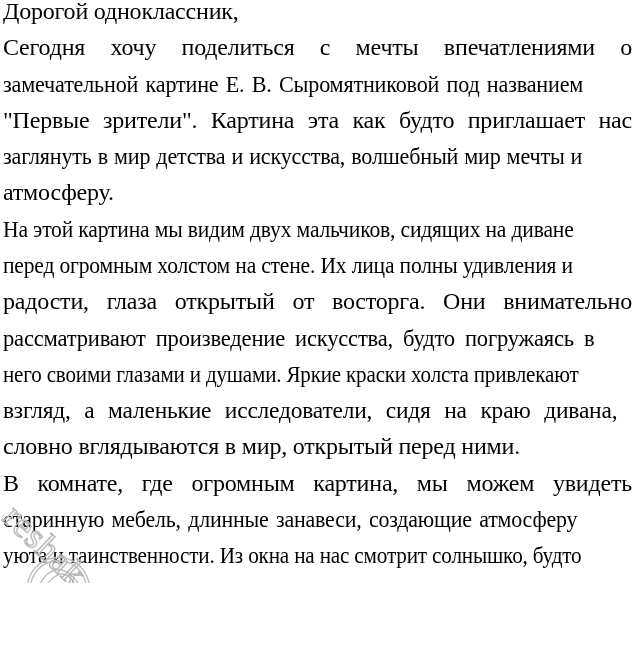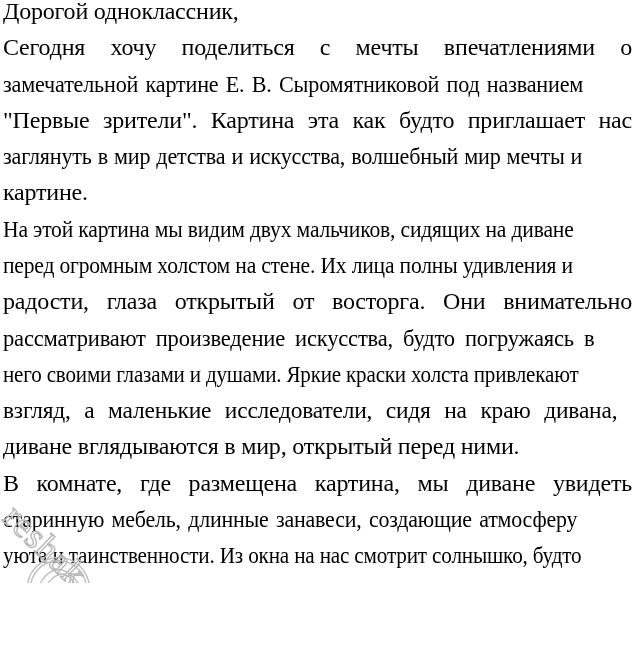--- a/index.html
+++ b/index.html
@@ -80,33 +80,33 @@
 <div class="page">
   <div class="doc-text">
       <div class="paragraph">
         <div class="line last" style="">Дорогой одноклассник,</div>
       </div>
       <div class="paragraph">
         <div class="line" style="">Сегодня хочу поделиться с мечты впечатлениями о</div>
         <div class="line" style="white-space: nowrap; transform-origin: 0px 50%; transform: scaleX(0.9223);">замечательной картине Е. В. Сыромятниковой под названием</div>
         <div class="line" style="">"Первые зрители". Картина эта как будто приглашает нас</div>
         <div class="line" style="white-space: nowrap; transform-origin: 0px 50%; transform: scaleX(0.9209);">заглянуть в мир детства и искусства, волшебный мир мечты и</div>
-        <div class="line last" style="">картине.</div>
+        <div class="line last" style="">атмосферу.</div>
       </div>
       <div class="paragraph">
         <div class="line" style="white-space: nowrap; transform-origin: 0px 50%; transform: scaleX(0.8999);">На этой картина мы видим двух мальчиков, сидящих на диване</div>
         <div class="line" style="white-space: nowrap; transform-origin: 0px 50%; transform: scaleX(0.8986);">перед огромным холстом на стене. Их лица полны удивления и</div>
         <div class="line" style="">радости, глаза открытый от восторга. Они внимательно</div>
         <div class="line" style="white-space: nowrap; transform-origin: 0px 50%; transform: scaleX(0.9402);">рассматривают произведение искусства, будто погружаясь в</div>
         <div class="line" style="white-space: nowrap; transform-origin: 0px 50%; transform: scaleX(0.8773);">него своими глазами и душами. Яркие краски холста привлекают</div>
         <div class="line" style="white-space: nowrap; transform-origin: 0px 50%; transform: scaleX(0.9767);">взгляд, а маленькие исследователи, сидя на краю дивана,</div>
-        <div class="line last" style="">диване вглядываются в мир, открытый перед ними.</div>
+        <div class="line last" style="">словно вглядываются в мир, открытый перед ними.</div>
       </div>
       <div class="paragraph">
-        <div class="line" style="">В комнате, где размещена картина, мы диване увидеть</div>
+        <div class="line" style="">В комнате, где огромным картина, мы можем увидеть</div>
         <div class="line" style="white-space: nowrap; transform-origin: 0px 50%; transform: scaleX(0.9129);">старинную мебель, длинные занавеси, создающие атмосферу</div>
         <div class="line" style="white-space: nowrap; transform-origin: 0px 50%; transform: scaleX(0.8822);">уюта и таинственности. Из окна на нас смотрит солнышко, будто</div>
         <div class="line" style="white-space: nowrap; transform-origin: 0px 50%; transform: scaleX(0.9545);">с улыбкой приветствуя наше внимание. Кажется, что можно</div>
         <div class="line last" style="">почувствовать тепло его лучей.</div>
       </div>
     </div>
 
   <div class="watermark">
     <span class="wm-symbol">©</span>
     <span class="wm-text">reshak.ru</span>

